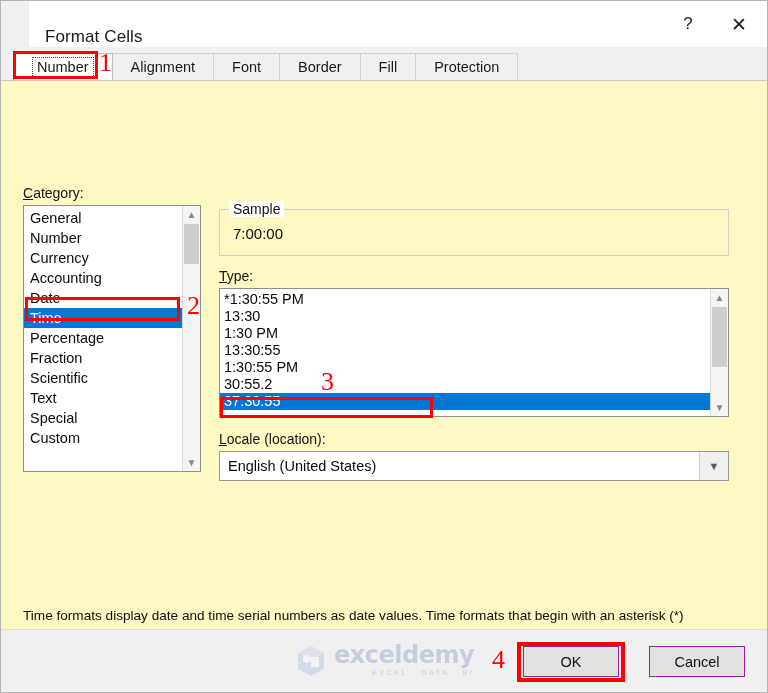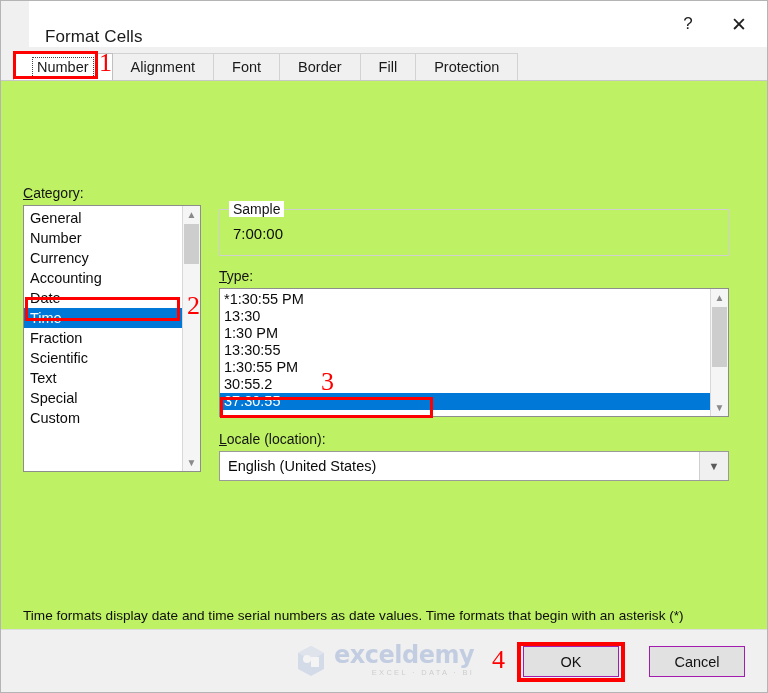--- a/index.html
+++ b/index.html
@@ -122,21 +122,21 @@
     font-size: 26px;
     font-family: "Liberation Serif", serif;
     z-index: 12;
     pointer-events: none;
     line-height: 1;
   }
 
   
   .panel {
     flex: 1;
-    background: #bef264;
+    background: #fef9c3;
     border-top: 1px solid #c8c8c8;
     position: relative;
     box-sizing: border-box;
   }
 
   .lbl {
     font-size: 14px;
     color: #141414;
     position: absolute;
   }
@@ -410,20 +410,21 @@
     </div>
 
     <div id="category-list">
       <div class="listcol">
         <div class="litem">General</div>
         <div class="litem">Number</div>
         <div class="litem">Currency</div>
         <div class="litem">Accounting</div>
         <div class="litem">Date</div>
         <div class="litem sel">Time</div>
+        <div class="litem">Percentage</div>
         <div class="litem">Fraction</div>
         <div class="litem">Scientific</div>
         <div class="litem">Text</div>
         <div class="litem">Special</div>
         <div class="litem">Custom</div>
       </div>
       <div class="vscroll">
         <div class="vs-arrow">▲</div>
         <div class="vs-thumb" style="top:18px; height:40px;"></div>
         <div class="vs-arrow bottom">▼</div>

